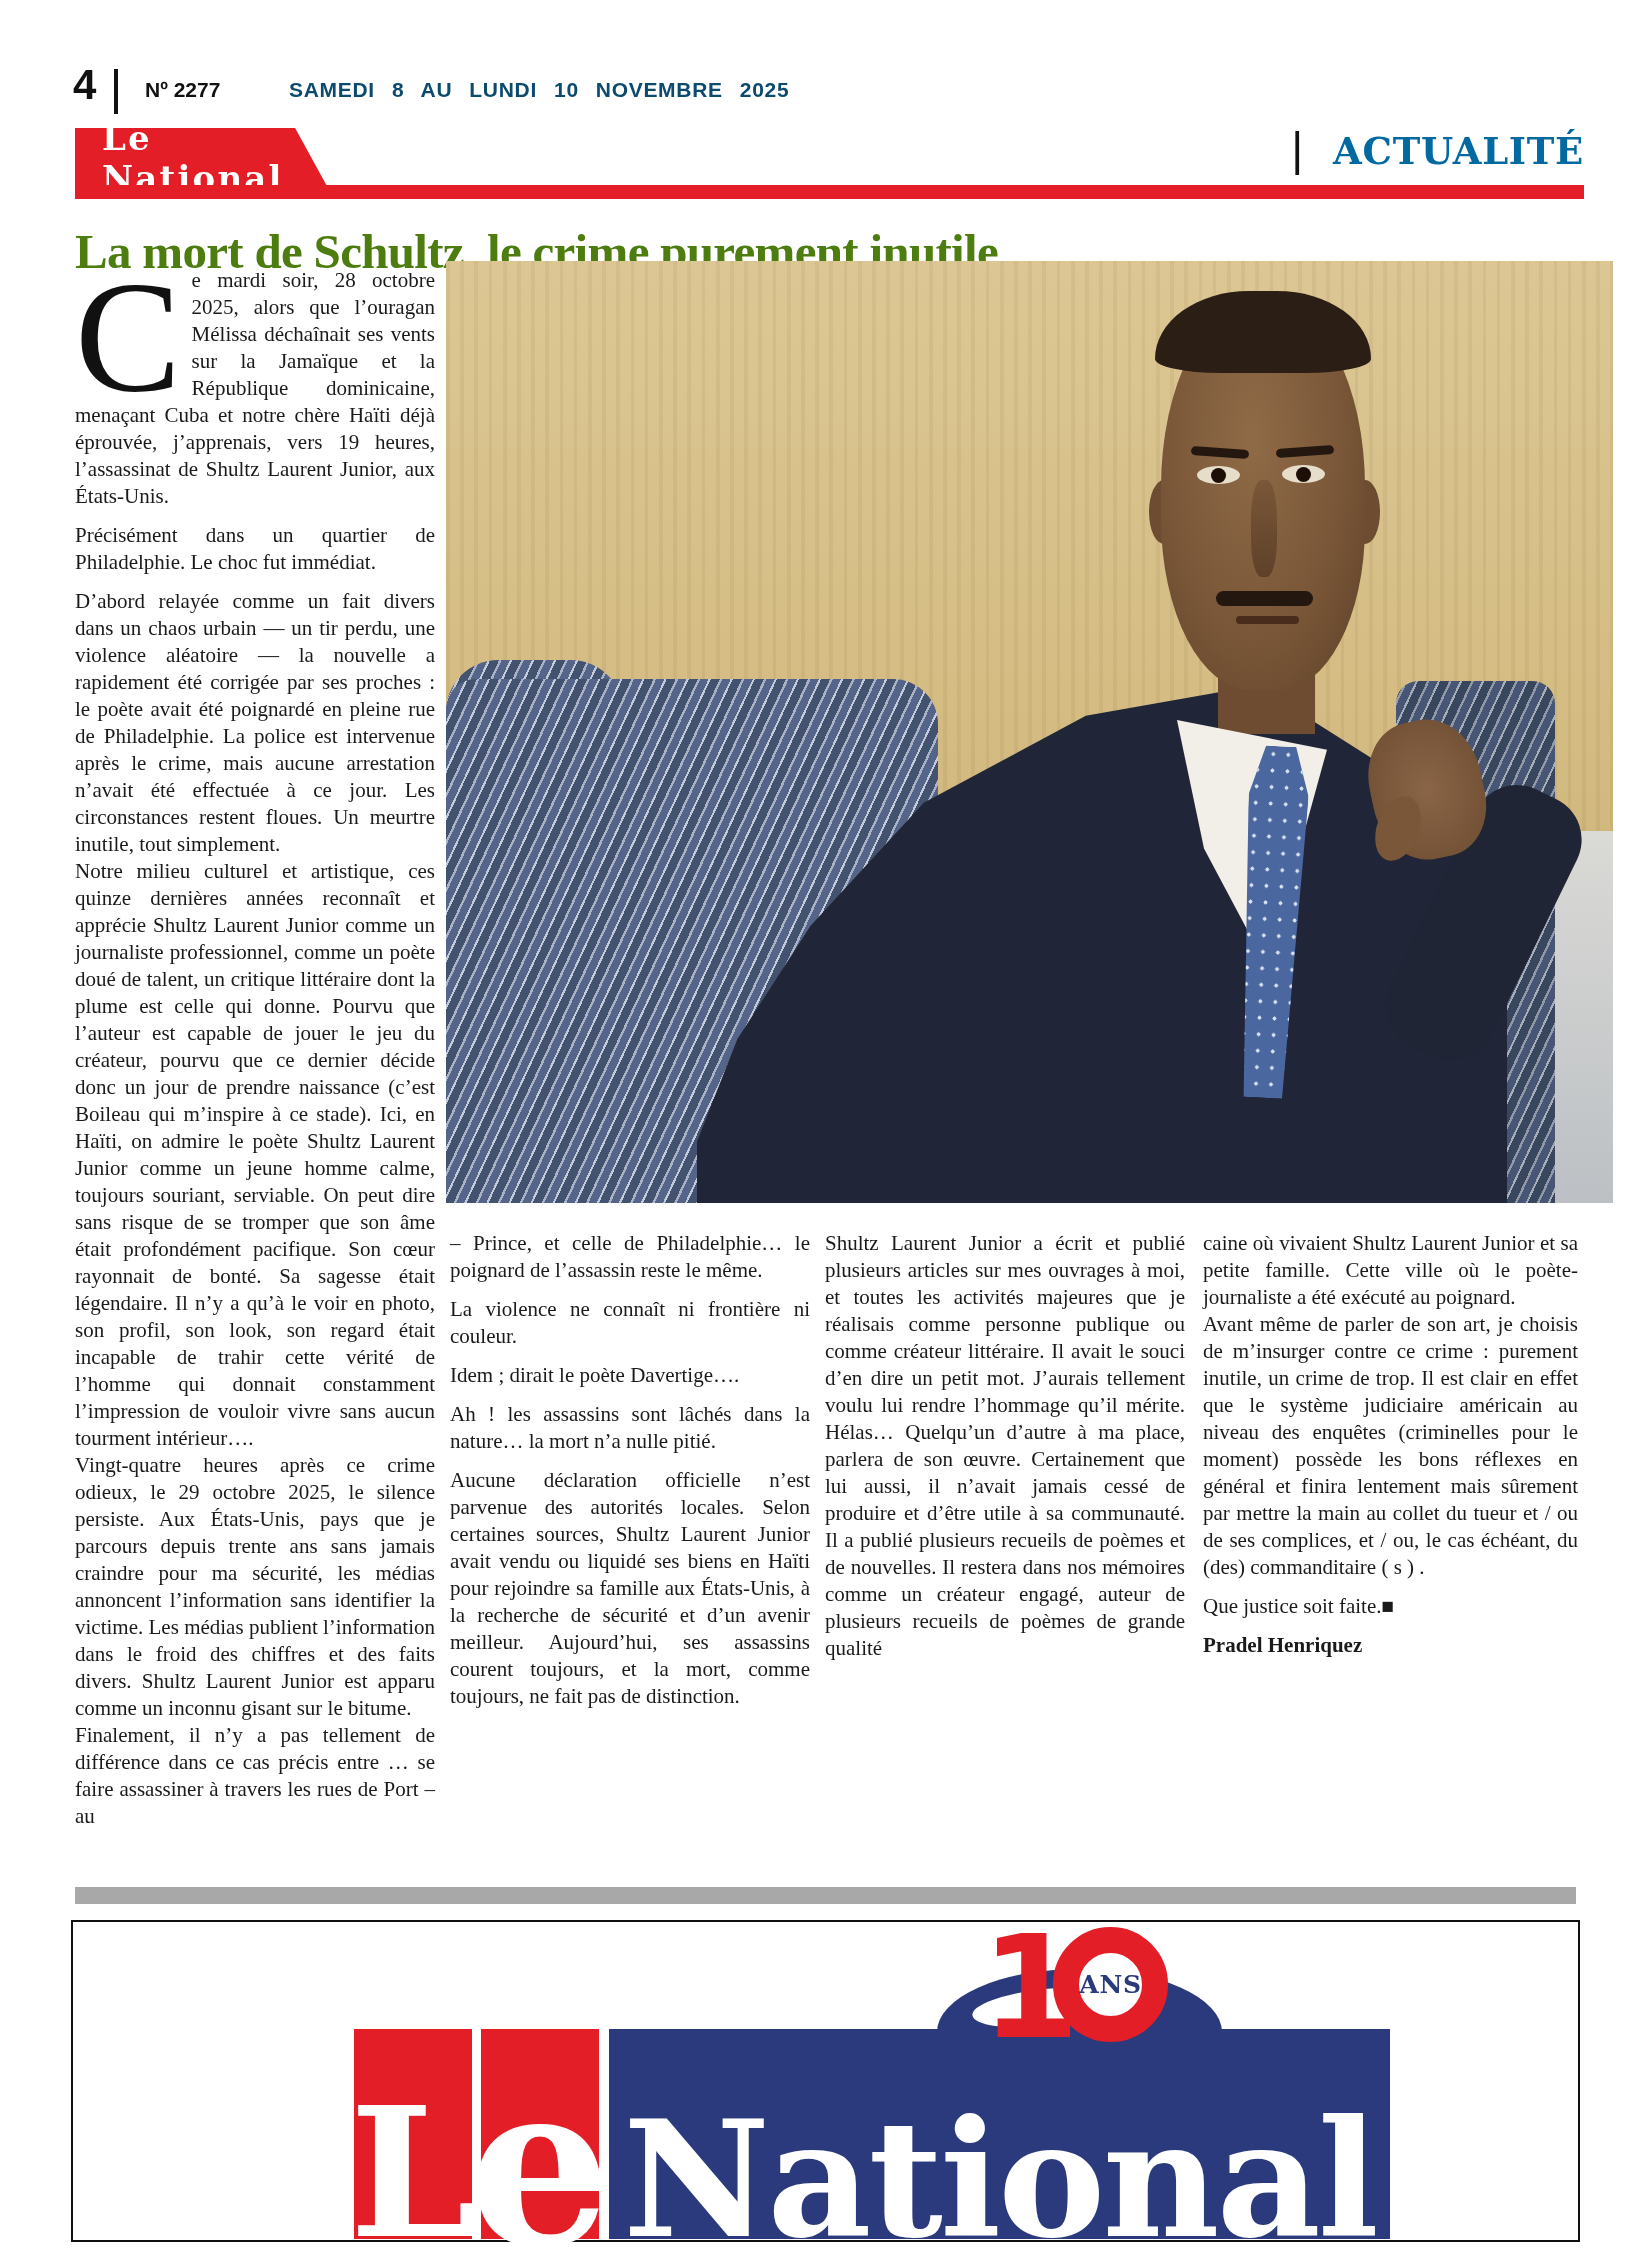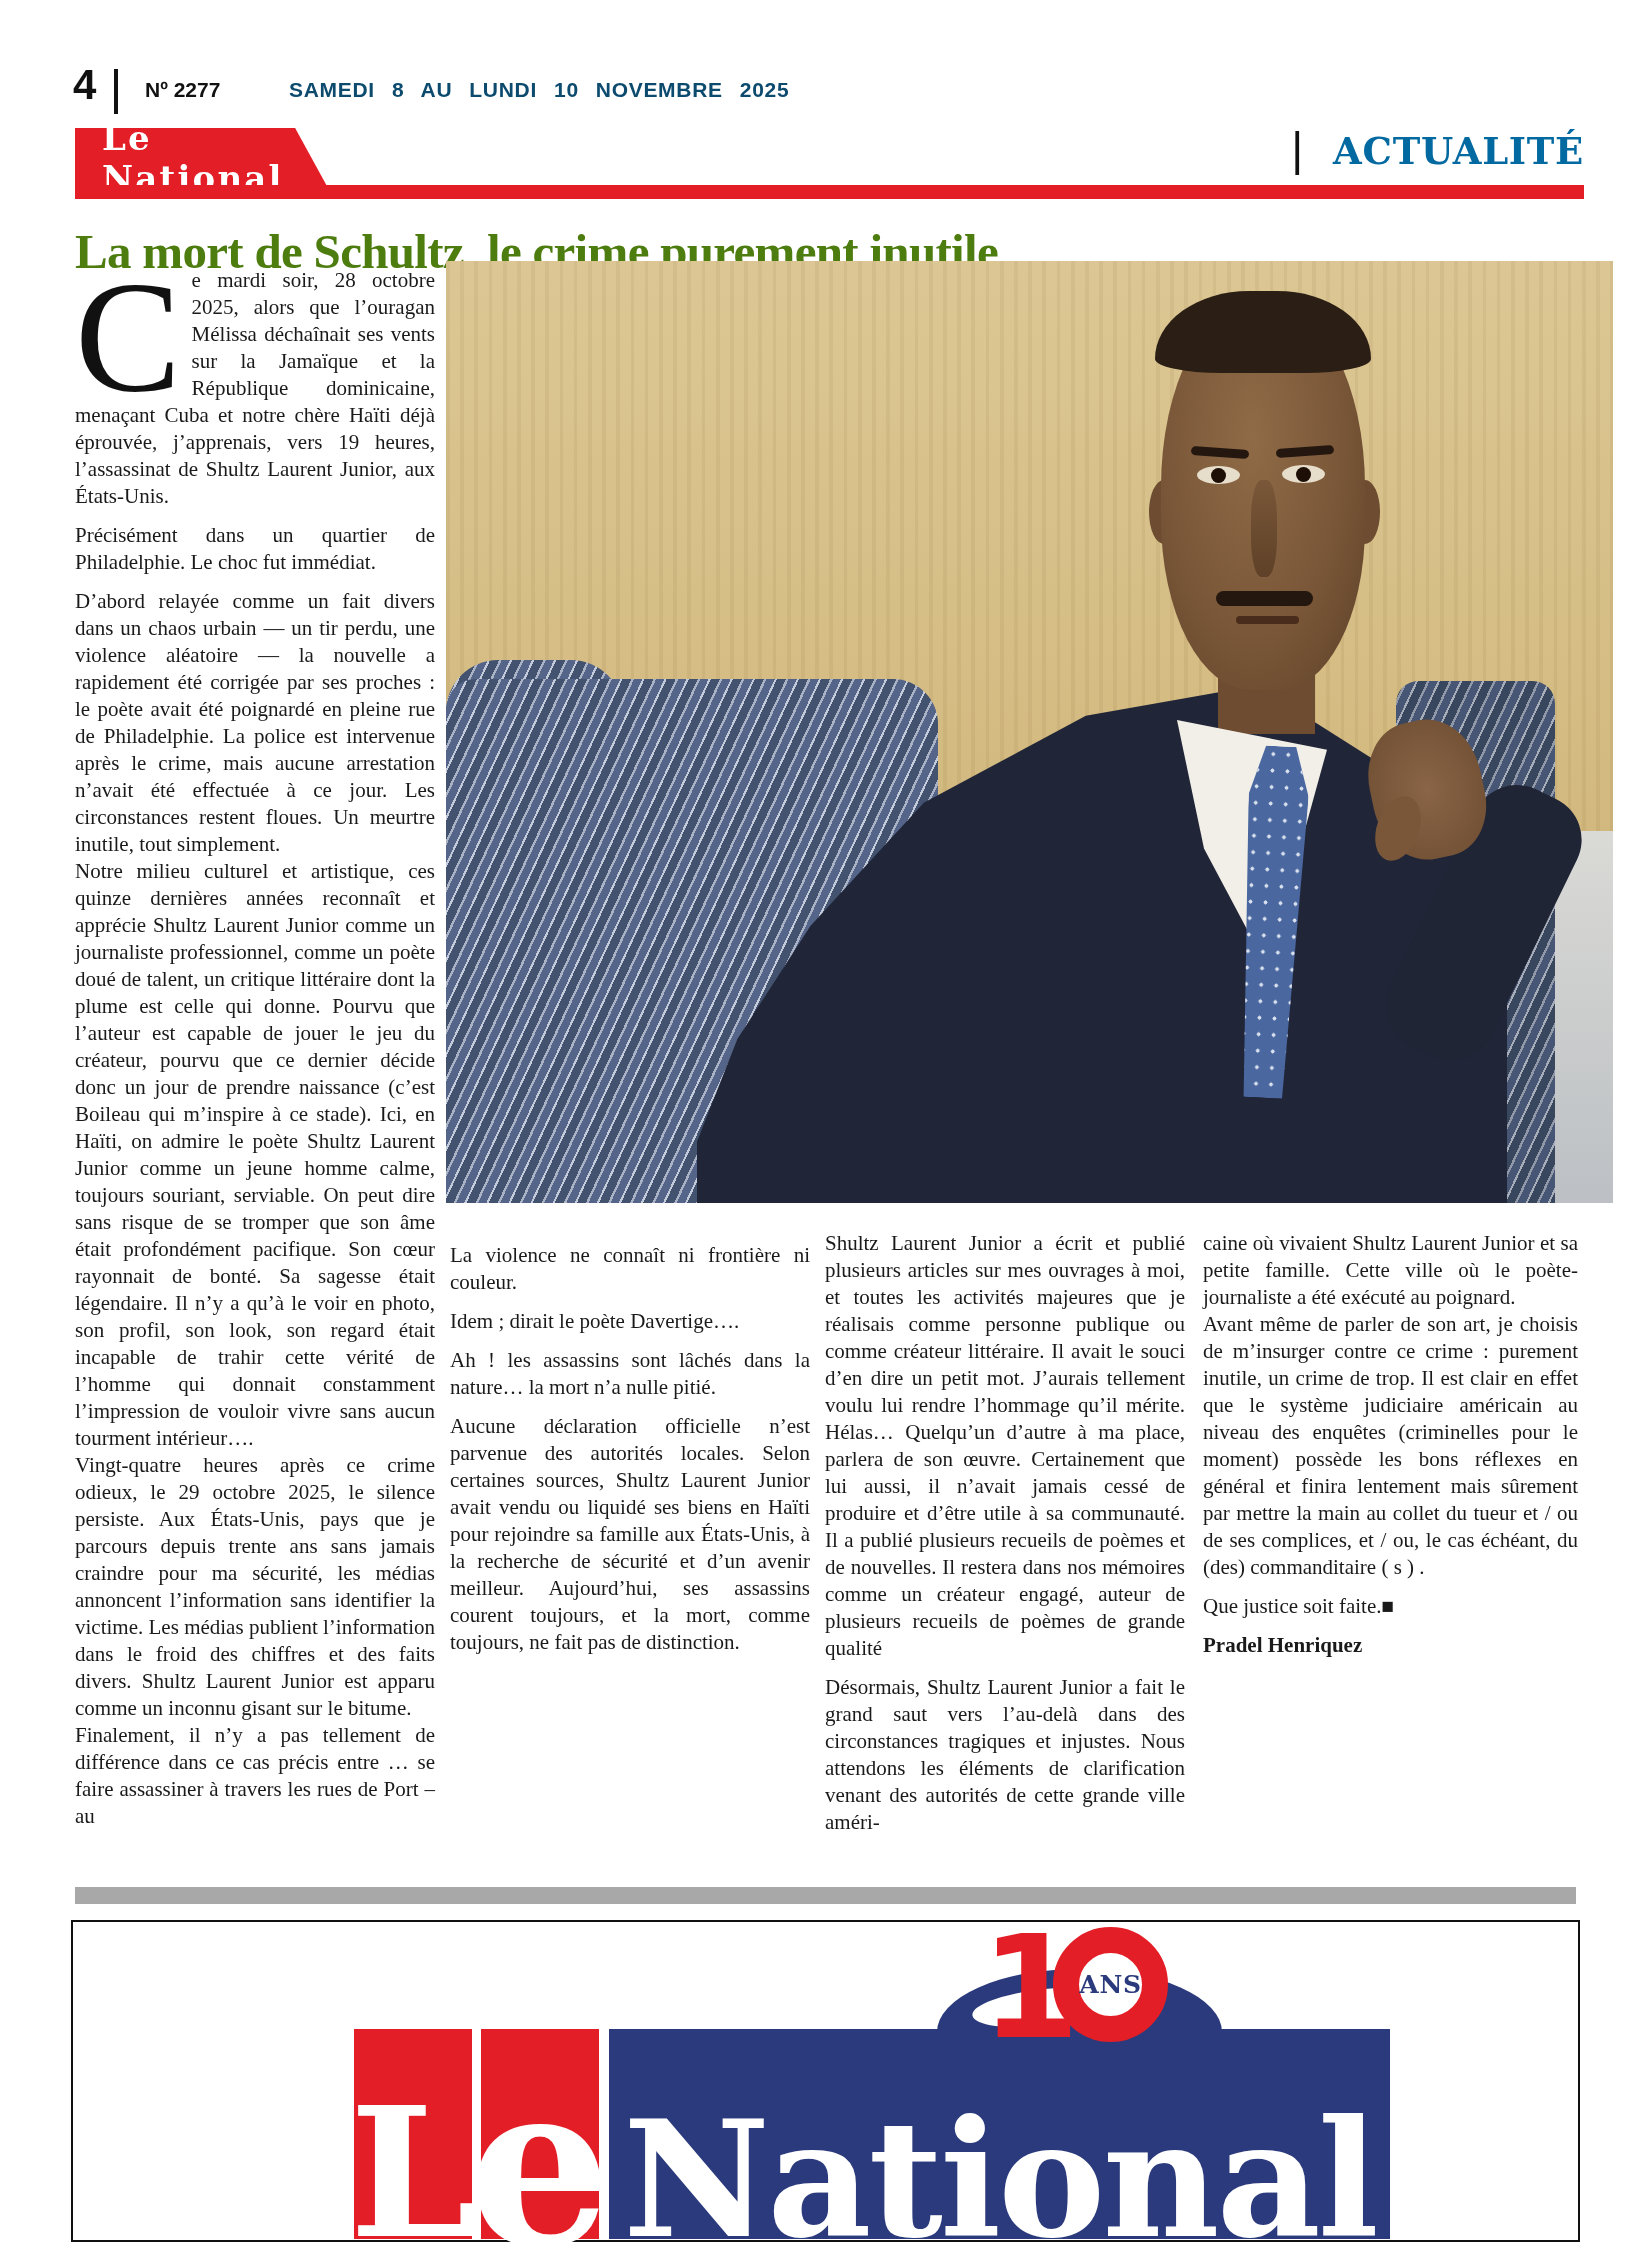--- a/index.html
+++ b/index.html
@@ -127,28 +127,28 @@
 
   <div id="col1" class="col">
       <p><span class="dropcap">C</span>e mardi soir, 28 octobre 2025, alors que l’ouragan Mélissa déchaînait ses vents sur la Jamaïque et la République dominicaine, menaçant Cuba et notre chère Haïti déjà éprouvée, j’apprenais, vers 19 heures, l’assassinat de Shultz Laurent Junior, aux États-Unis.</p>
       <p class="spaced">Précisément dans un quartier de Philadelphie. Le choc fut immédiat.</p>
       <p class="spaced">D’abord relayée comme un fait divers dans un chaos urbain — un tir perdu, une violence aléatoire — la nouvelle a rapidement été corrigée par ses proches : le poète avait été poignardé en pleine rue de Philadelphie. La police est intervenue après le crime, mais aucune arrestation n’avait été effectuée à ce jour. Les circonstances restent floues. Un meurtre inutile, tout simplement.</p>
       <p>Notre milieu culturel et artistique, ces quinze dernières années  reconnaît et apprécie Shultz Laurent Junior comme un journaliste professionnel, comme un poète doué de talent,  un critique littéraire dont la plume est celle qui donne. Pourvu que l’auteur est capable de jouer le jeu du créateur, pourvu que ce dernier décide donc un jour de prendre naissance (c’est Boileau qui m’inspire à ce stade).  Ici, en Haïti, on admire le poète Shultz Laurent Junior comme un jeune homme calme, toujours souriant,  serviable. On peut dire sans risque de se tromper que son âme était profondément pacifique.  Son cœur rayonnait de bonté. Sa sagesse était légendaire. Il n’y a qu’à le voir en photo, son profil, son look, son regard était incapable de trahir cette vérité de l’homme qui donnait constamment l’impression de vouloir vivre sans aucun tourment intérieur….</p>
       <p>Vingt-quatre heures après ce crime odieux, le 29 octobre 2025, le silence persiste. Aux États-Unis, pays que je parcours depuis trente ans sans jamais craindre pour ma sécurité, les médias annoncent l’information sans identifier la victime. Les médias publient l’information dans le froid des chiffres et des faits divers. Shultz Laurent Junior est apparu comme un inconnu gisant sur le bitume.</p>
       <p>Finalement, il n’y a pas tellement de différence dans ce cas précis entre … se faire assassiner à travers les rues de Port – au</p>
     </div>
   <div id="col2" class="col">
+      <p>– Prince, et celle de Philadelphie… le poignard de l’assassin reste le même.</p>
       <p class="spaced">La violence ne connaît ni frontière ni couleur.</p>
       <p class="spaced">Idem ;  dirait le poète Davertige….</p>
       <p class="spaced">Ah ! les assassins sont lâchés dans la nature… la mort n’a nulle pitié.</p>
       <p class="spaced">Aucune déclaration officielle n’est parvenue des autorités locales. Selon certaines sources, Shultz Laurent Junior avait vendu ou liquidé ses biens en Haïti pour rejoindre sa famille aux États-Unis, à la recherche de sécurité et d’un avenir meilleur. Aujourd’hui, ses assassins courent toujours, et la mort, comme toujours, ne fait pas de distinction.</p>
     </div>
   <div id="col3" class="col">
       <p>Shultz Laurent Junior a écrit et publié plusieurs articles sur mes ouvrages à moi, et toutes les activités majeures que je réalisais comme personne publique ou comme créateur littéraire. Il avait le souci d’en dire un petit mot. J’aurais tellement voulu lui rendre l’hommage qu’il mérite. Hélas… Quelqu’un d’autre à ma place, parlera  de son œuvre. Certainement que lui aussi, il n’avait jamais cessé de produire et d’être utile à sa communauté.  Il a publié plusieurs recueils de poèmes et de nouvelles. Il restera dans nos mémoires comme un créateur engagé, auteur de plusieurs recueils de poèmes de grande qualité</p>
-      <p class="spaced">Désormais, Shultz Laurent Junior a fait le grand saut vers l’au-delà dans des circonstances tragiques et injustes. Nous attendons les éléments de clarification venant des autorités de cette grande ville améri-</p>
     </div>
   <div id="col4" class="col">
       <p>caine où vivaient Shultz Laurent Junior et sa petite famille. Cette ville où le poète-journaliste a été exécuté au poignard.</p>
       <p>Avant même de parler de son art, je choisis de m’insurger contre ce crime : purement inutile, un crime de trop. Il est clair en effet que le système judiciaire américain au niveau des enquêtes (criminelles pour le moment) possède les bons réflexes en général et finira lentement mais sûrement par mettre la main au collet du tueur  et / ou de ses complices, et / ou, le cas échéant, du (des) commanditaire  ( s ) .</p>
       <p class="spaced">Que justice soit faite.■</p>
       <p class="spaced bold">Pradel Henriquez</p>
     </div>
 
   <div id="photo">
     <div class="grain"></div>

